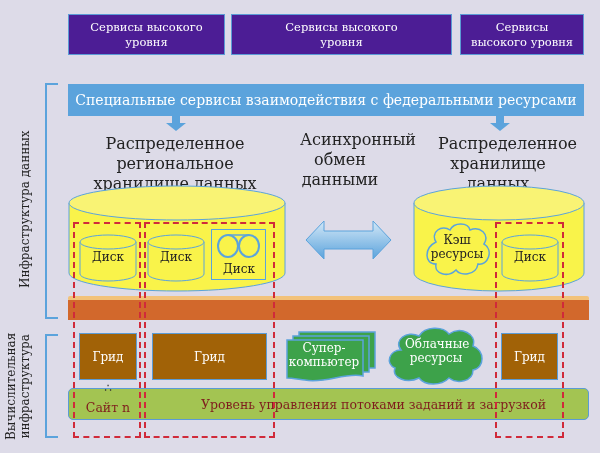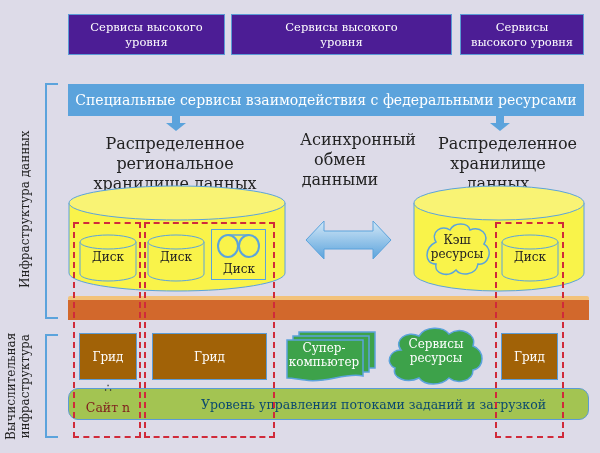--- a/index.html
+++ b/index.html
@@ -7,22 +7,22 @@
          font-family:"DejaVu Serif", serif; }
   .abs { position:absolute; }
   .txt { font-family:"DejaVu Serif", serif; text-align:center; line-height:1.2; }
   .red-box { background:#4c1d95; border:1.5px solid #5b9bd5; box-sizing:border-box; color:#fff;
              font-size:11.5px; display:flex; align-items:center; justify-content:center; text-align:center; line-height:1.25; }
   .blue-bar { background:#5ba3dc; color:#fff; font-size:14px; display:flex; align-items:center; justify-content:center; }
   .caption { color:#222; font-size:16px; text-align:center; line-height:1.25; }
   .green-box { background:#a16207; border:1.5px solid #5b9bd5; box-sizing:border-box; color:#fff; font-size:12px;
                display:flex; align-items:center; justify-content:center; }
   .orange-bar { background:#d2682c; }
-  .lime-bar { background:#a3c452; border:1.5px solid #5b9bd5; box-sizing:border-box; border-radius:10px;
-              display:flex; align-items:center; justify-content:center; color:#0c4a6e; font-size:12.5px; }
+  .lime-bar { background:#a3c452; border:1.5px solid #5b9bd5; box-sizing:border-box; border-radius:5px;
+              display:flex; align-items:center; justify-content:center; color:#7f1d1d; font-size:12.5px; }
   .dashed { border:2px dashed #d02a3a; box-sizing:border-box; }
   .vlabel { color:#222; font-size:12px; white-space:nowrap; transform-origin:left top; line-height:1.2; text-align:center; }
   svg { position:absolute; overflow:visible; }
 </style>
 </head>
 <body>
 
 <div class="abs red-box" style="left:68px;top:14px;width:157px;height:41px;">
   <span style="max-width:120px;">Сервисы высокого уровня</span>
 </div>
@@ -125,21 +125,21 @@
 <svg style="left:285px;top:330px;" width="92" height="55">
   <path d="M14 2 H90 V38 H14 Z" fill="#3da24a" stroke="#5ba3dc" stroke-width="1.5"></path>
   <path d="M8 6 H84 V42 H8 Z" fill="#3da24a" stroke="#5ba3dc" stroke-width="1.5"></path>
   <path d="M2 10 H78 V46 C60 42 40 54 20 50 C12 49 6 48 2 48 Z" fill="#3da24a" stroke="#5ba3dc" stroke-width="1.5"></path>
 </svg>
 <div class="abs txt" style="left:287px;top:341px;width:74px;font-size:12px;color:#fff;">Супер-компьютер</div>
 
 <svg style="left:387px;top:328px;" width="98" height="56">
   <path d="M14 22 C6 12 20 2 32 8 C38 -2 56 -2 62 6 C74 -2 90 6 86 18 C98 22 98 40 86 42 C86 54 70 56 62 50 C54 58 38 58 32 50 C20 56 4 50 8 40 C-2 36 2 22 14 22 Z" fill="#3da24a" stroke="#5ba3dc" stroke-width="1.5"></path>
 </svg>
-<div class="abs txt" style="left:405px;top:337px;width:62px;font-size:12px;color:#fff;">Сервисы ресурсы</div>
+<div class="abs txt" style="left:405px;top:337px;width:62px;font-size:12px;color:#fff;">Облачные ресурсы</div>
 
 <div class="abs green-box" style="left:501px;top:333px;width:57px;height:47px;">
   <span>Грид</span>
 </div>
 
 <div class="abs lime-bar" style="left:68px;top:388px;width:521px;height:32px;">
   <span style="padding-left:90px;">Уровень управления потоками заданий и загрузкой</span>
 </div>
 
 <div class="abs txt" style="left:79px;top:381px;width:58px;font-size:12px;color:#333;">∴</div>

